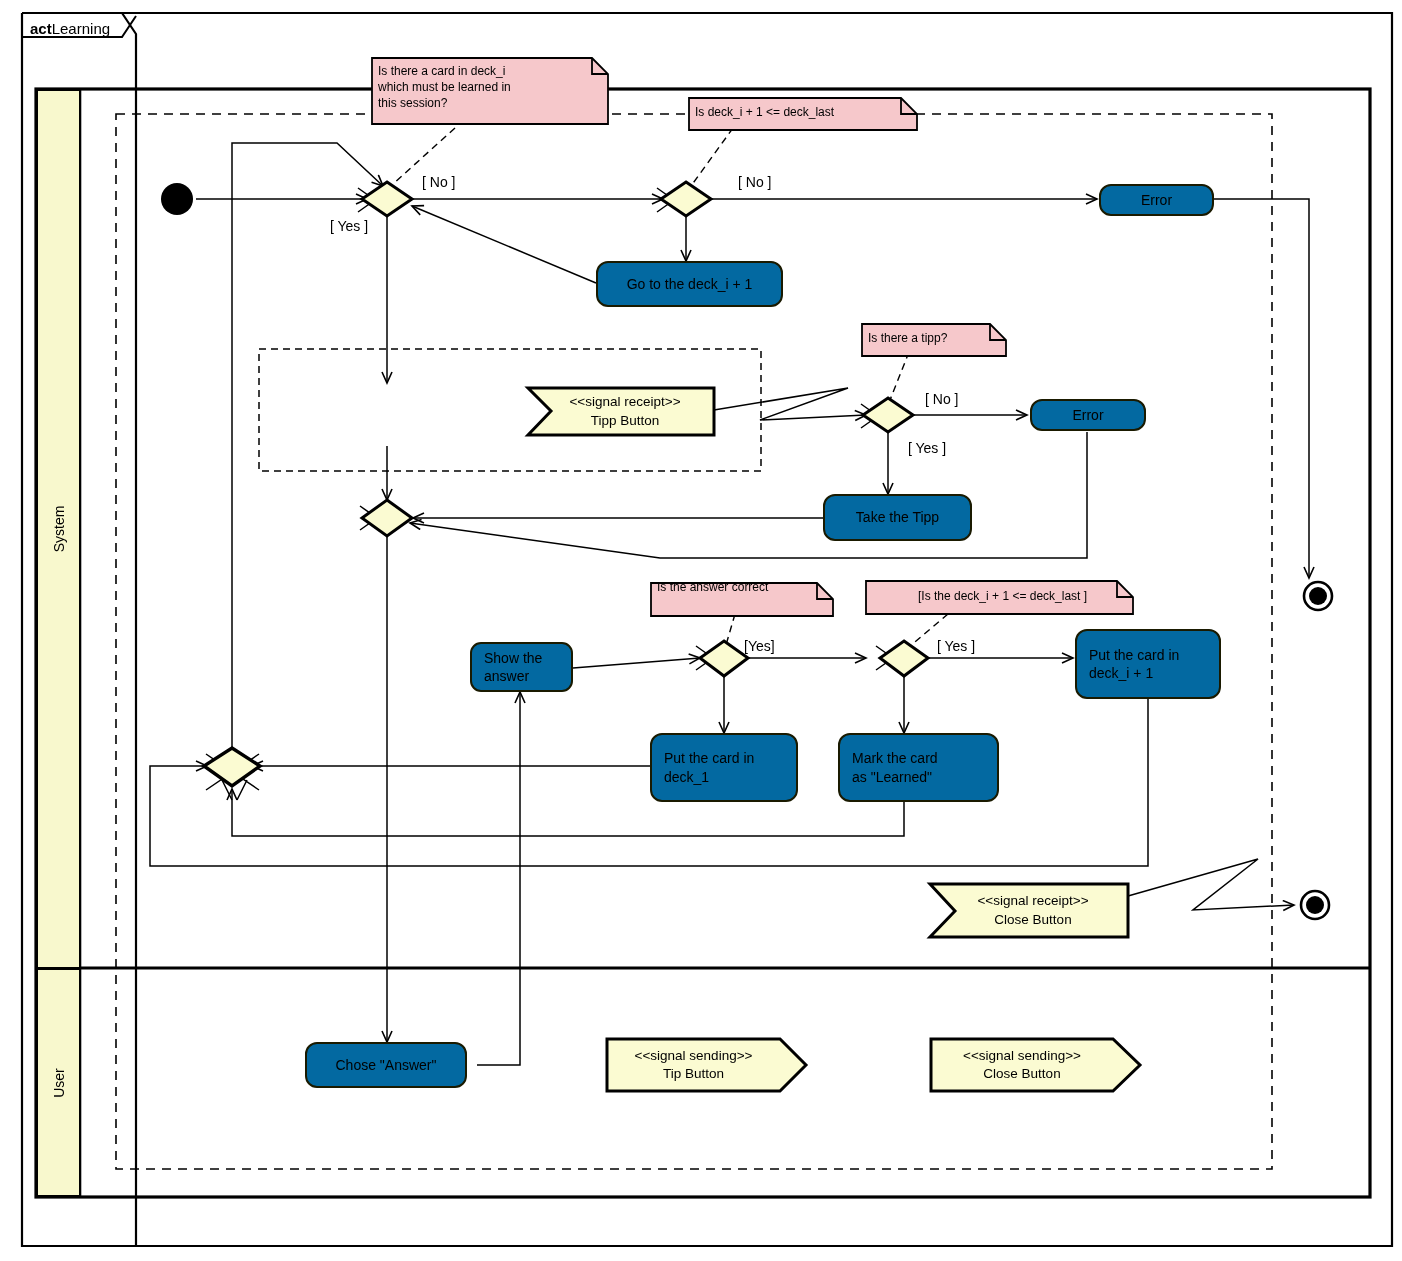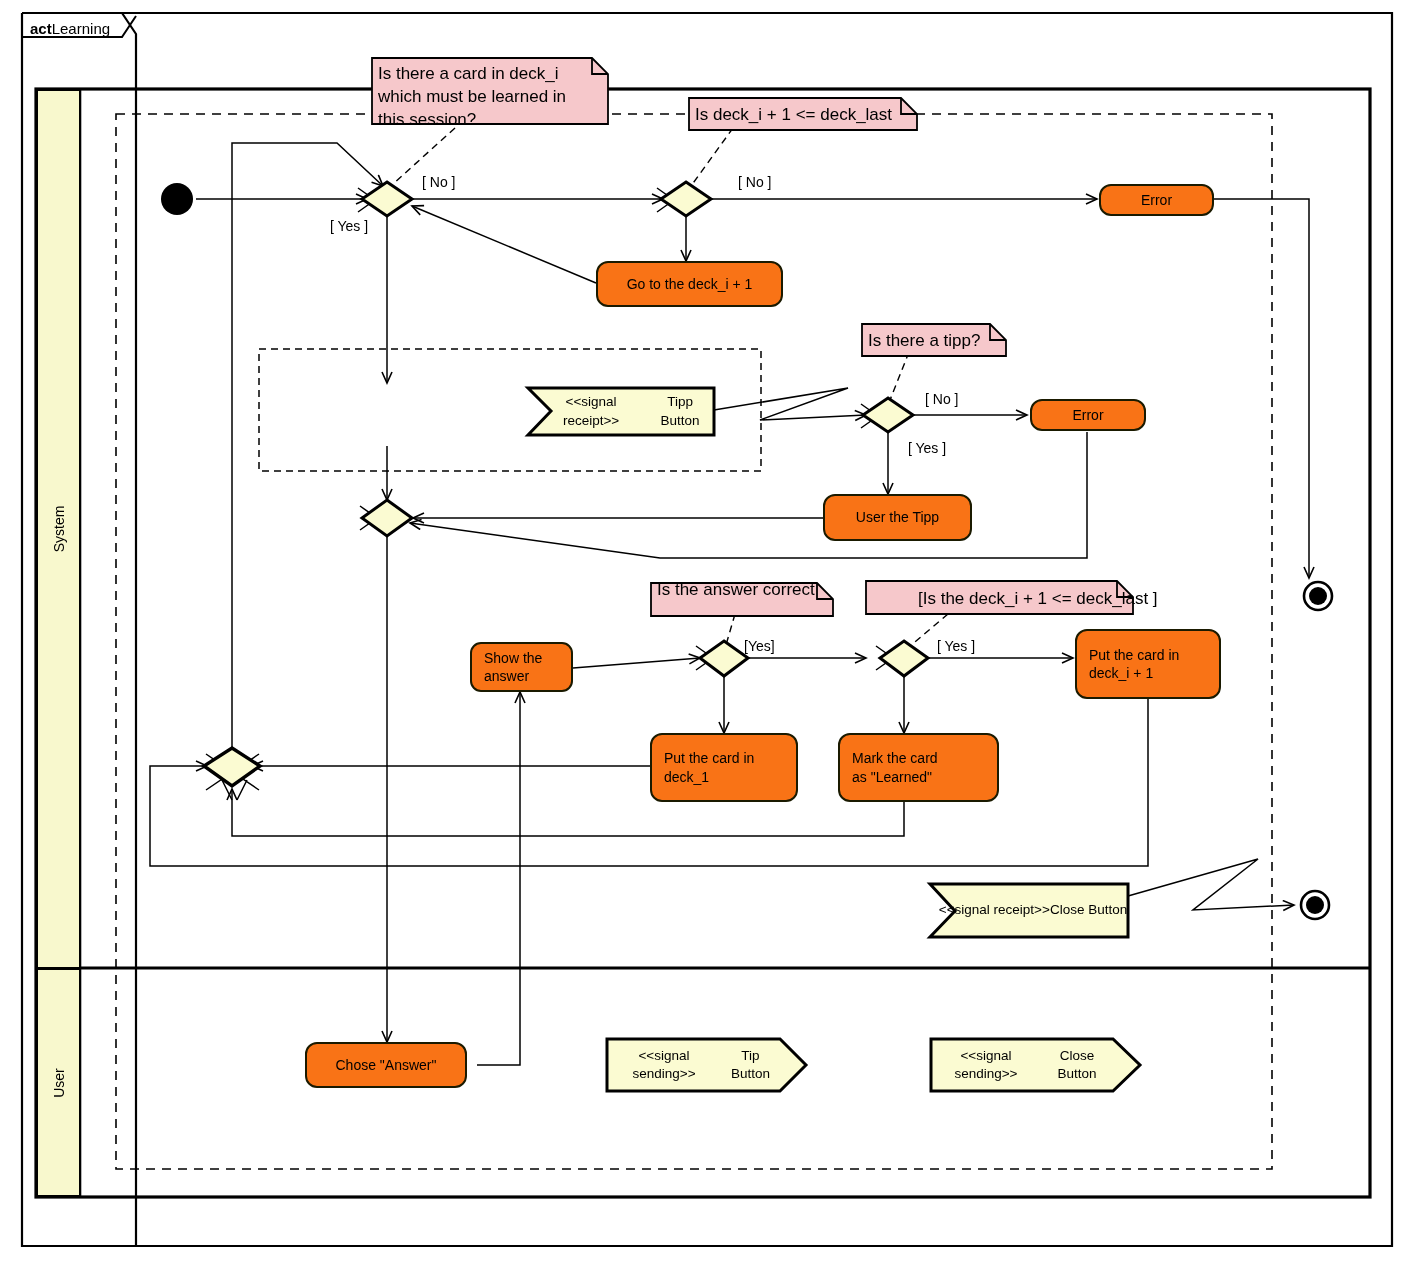--- a/index.html
+++ b/index.html
@@ -7,37 +7,37 @@
   body{font-family:"Liberation Sans", sans-serif;}
   #stage{position:relative;width:1402px;height:1261px;background:#ffffff;overflow:hidden;}
   svg.layer{position:absolute;left:0;top:0;width:1402px;height:1261px;}
   .lbl{position:absolute;font-size:14px;color:#000;white-space:pre;line-height:1.25;}
 
   
   .frame-tab-text{position:absolute;left:30px;top:20px;font-size:15px;color:#000;}
   .frame-tab-text b{font-weight:bold;}
 
   
-  .act{position:absolute;background:#f97316;border:2.5px solid #1a1a00;border-radius:12px;
+  .act{position:absolute;background:#0369a1;border:2.5px solid #1a1a00;border-radius:12px;
        display:flex;align-items:center;justify-content:center;
        box-sizing:border-box;font-size:14px;color:#000;text-align:center;line-height:1.3;}
   .act.left{justify-content:flex-start;padding-left:12px;text-align:left;}
 
   
   .lane-head{position:absolute;background:#f8f8cd;border:2.5px solid #000;box-sizing:border-box;}
   .lane-head span{position:absolute;left:50%;top:50%;
       transform:translate(-50%,-50%) rotate(-90deg);font-size:14px;white-space:nowrap;color:#000;}
 
   
-  .note{position:absolute;background:#f6c8cb;box-sizing:border-box;font-size:17px;color:#000;
+  .note{position:absolute;background:#f6c8cb;box-sizing:border-box;font-size:12px;color:#000;
         line-height:1.35;padding:5px 8px 4px 6px;}
 
   
   .sig{position:absolute;font-size:13.5px;color:#000;text-align:center;line-height:1.35;
-       display:flex;align-items:center;justify-content:center;box-sizing:border-box;}
+       display:flex;flex-direction:column;align-items:center;justify-content:center;box-sizing:border-box;}
   .sig .sigtxt{position:relative;z-index:2;}
 </style>
 </head>
 <body>
 
 <div id="stage">
 
   <svg class="layer" viewBox="0 0 1402 1261">
     <defs>
       <marker id="oarrow" markerWidth="16" markerHeight="16" refX="13" refY="6" orient="auto" markerUnits="userSpaceOnUse">
@@ -206,21 +206,21 @@
     <span>User</span>
   </div>
 
   <div class="act" style="left:596px;top:261px;width:187px;height:46px;">Go to the deck_i + 1</div>
 
   <div class="act" style="left:1099px;top:184px;width:115px;height:32px;">Error</div>
 
 
   <div class="act" style="left:1030px;top:399px;width:116px;height:32px;">Error</div>
 
-  <div class="act" style="left:823px;top:494px;width:149px;height:47px;">User the Tipp</div>
+  <div class="act" style="left:823px;top:494px;width:149px;height:47px;">Take the Tipp</div>
 
   <div class="act left" style="left:470px;top:642px;width:103px;height:50px;white-space:pre-line;border-radius:11px;">Show the
 answer</div>
 
   <div class="act left" style="left:650px;top:733px;width:148px;height:69px;white-space:pre-line;">Put the card in
 deck_1</div>
 
   <div class="act left" style="left:838px;top:733px;width:161px;height:69px;white-space:pre-line;">Mark the card
 as "Learned"</div>
 

